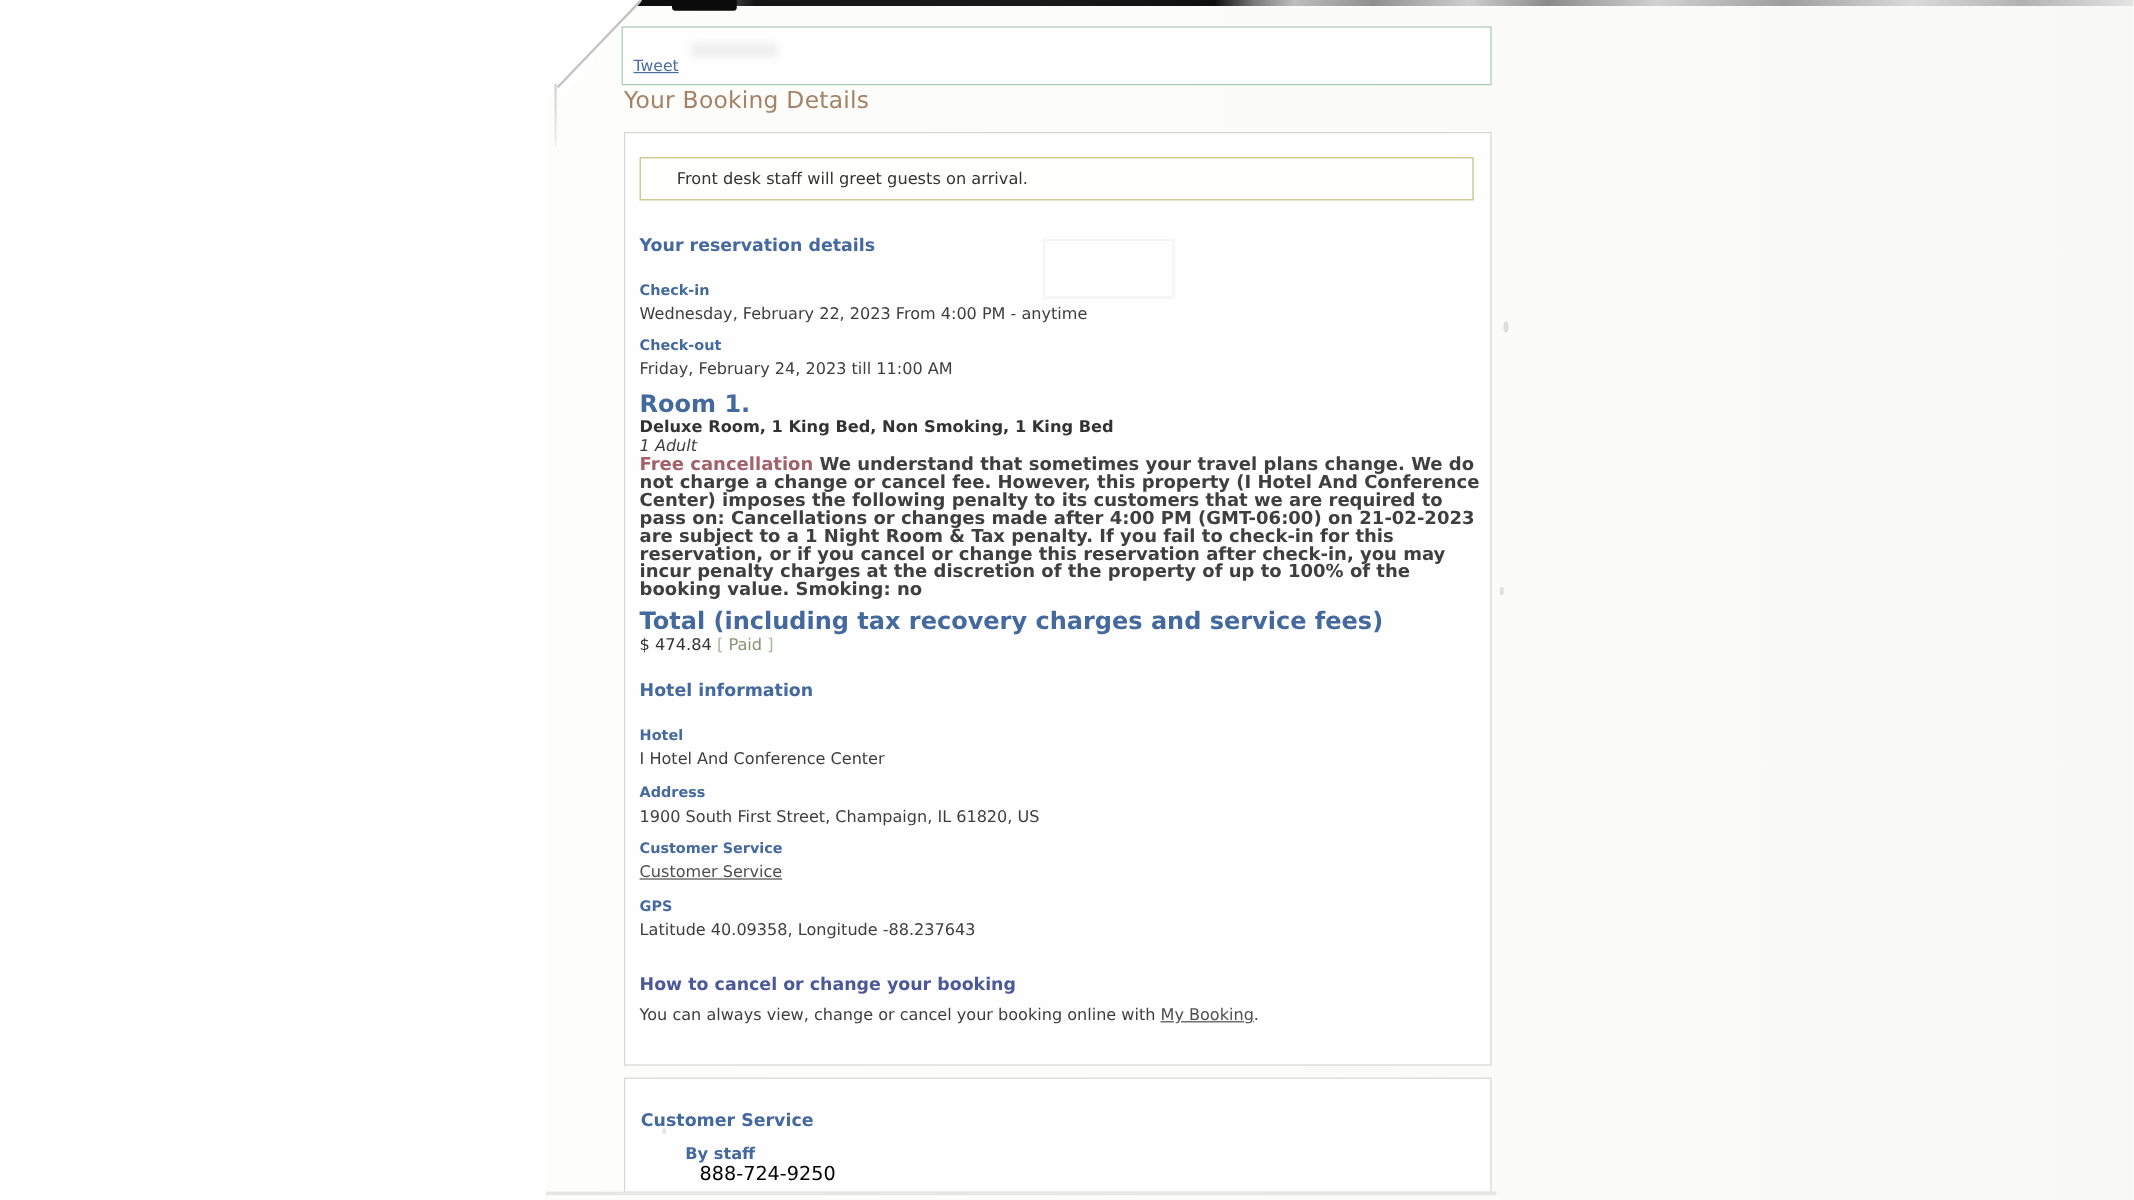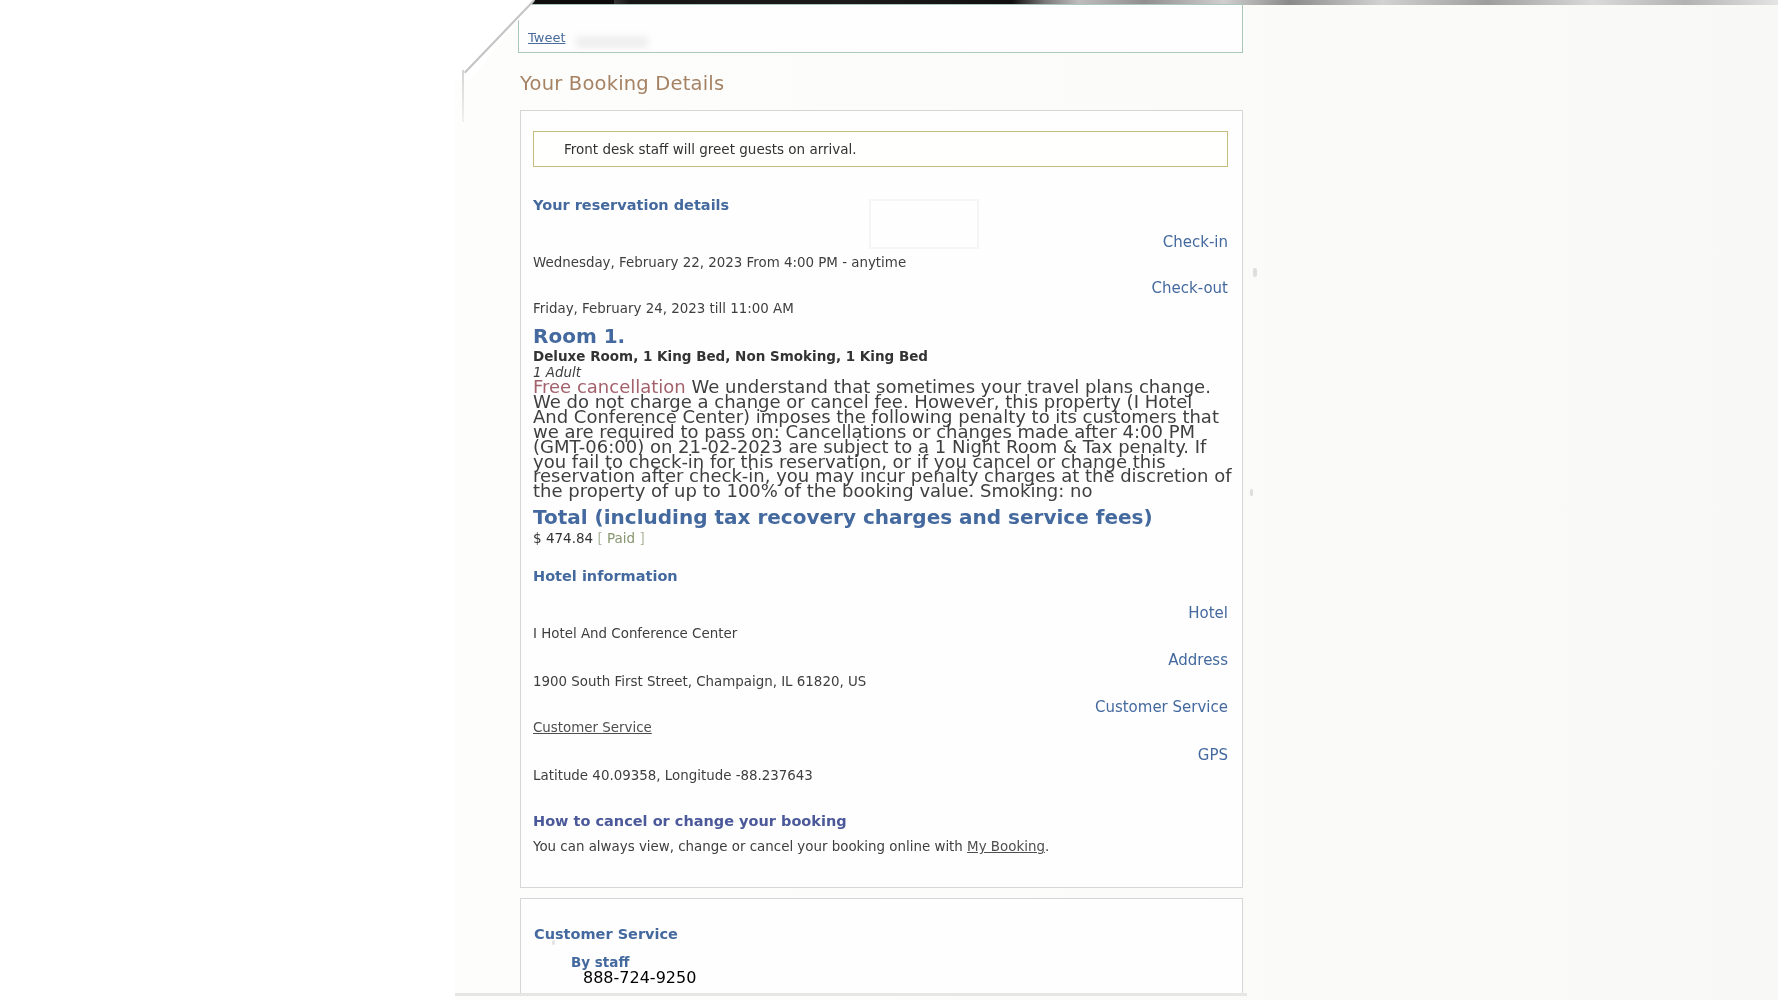--- a/index.html
+++ b/index.html
@@ -51,21 +51,21 @@
   .ghost-box{
     position:absolute;left:348px;top:88px;width:106px;height:46px;
     border:2px solid #8a8a8a;opacity:.08;
   }
   .bottom-crease{
     position:absolute;left:455px;top:993px;width:792px;height:3px;
     background:#e6e6e3;
   }
   
   .tweet-box{
-    position:absolute;left:518px;top:4px;width:725px;height:49px;
+    position:absolute;left:518px;top:22px;width:725px;height:49px;
     border:1px solid #a9c8ba;background:#fdfefd;box-sizing:border-box;
   }
   .tweet-link{
     position:absolute;left:9px;bottom:7px;
     font-size:13px;color:#4a6d9e;text-decoration:underline;cursor:pointer;
   }
   
   .page-title{
     position:absolute;left:520px;top:72px;
     font-size:19.5px;color:#a58264;letter-spacing:.2px;
@@ -77,27 +77,27 @@
   }
   .panel-main{top:110px;height:778px;padding:20px 14px 0 12px;overflow:hidden;}
   .panel-support{top:898px;height:96px;padding:26px 14px 0 13px;overflow:hidden;}
   .notice{
     height:36px;border:1px solid #c6bd7d;background:#fffffe;box-sizing:border-box;
     display:flex;align-items:center;padding-left:30px;
     font-size:13.5px;color:#333333;
   }
   .sec-h{font-size:14.5px;font-weight:bold;color:#44699e;line-height:18px;}
   .sec-h.alt{color:#4b599b;}
-  .f-label{font-size:15px;font-weight:normal;color:#44699e;line-height:17px;text-align:right;}
+  .f-label{font-size:12px;font-weight:bold;color:#44699e;line-height:17px;}
   .f-value{font-size:13.4px;color:#3e3e3e;line-height:17px;}
   .room-label{font-size:20px;font-weight:bold;color:#44699e;line-height:17px;margin-top:11px;}
   .room-name{font-size:13.5px;font-weight:bold;color:#333333;line-height:17px;margin-top:3px;}
   .occupancy{font-size:13.4px;font-style:italic;color:#3e3e3e;line-height:15px;}
   .cancel-para{
-    width:700px;height:104px;font-size:18px;line-height:14.9px;color:#3f3f3f;
+    width:700px;height:104px;font-size:15px;line-height:14.9px;color:#3f3f3f;font-weight:bold;
   }
   .free-cancel{color:#a2616b;}
   .amount-line{font-size:13.5px;color:#333333;line-height:17px;margin-top:4px;}
   .paid-bracket{color:#adb79e;}
   .paid-word{color:#87966f;}
   .plain-link{color:#4e4e4e;text-decoration:underline;cursor:pointer;}
   .sentence{font-size:13.4px;color:#3e3e3e;line-height:17px;margin-top:8px;}
   .byphone-block{margin-left:37px;margin-top:11px;}
   .byphone-label{font-size:13.5px;font-weight:bold;color:#44699e;line-height:16px;}
   .phone-number{font-size:16px;color:#000000;line-height:16px;margin-left:12px;}

